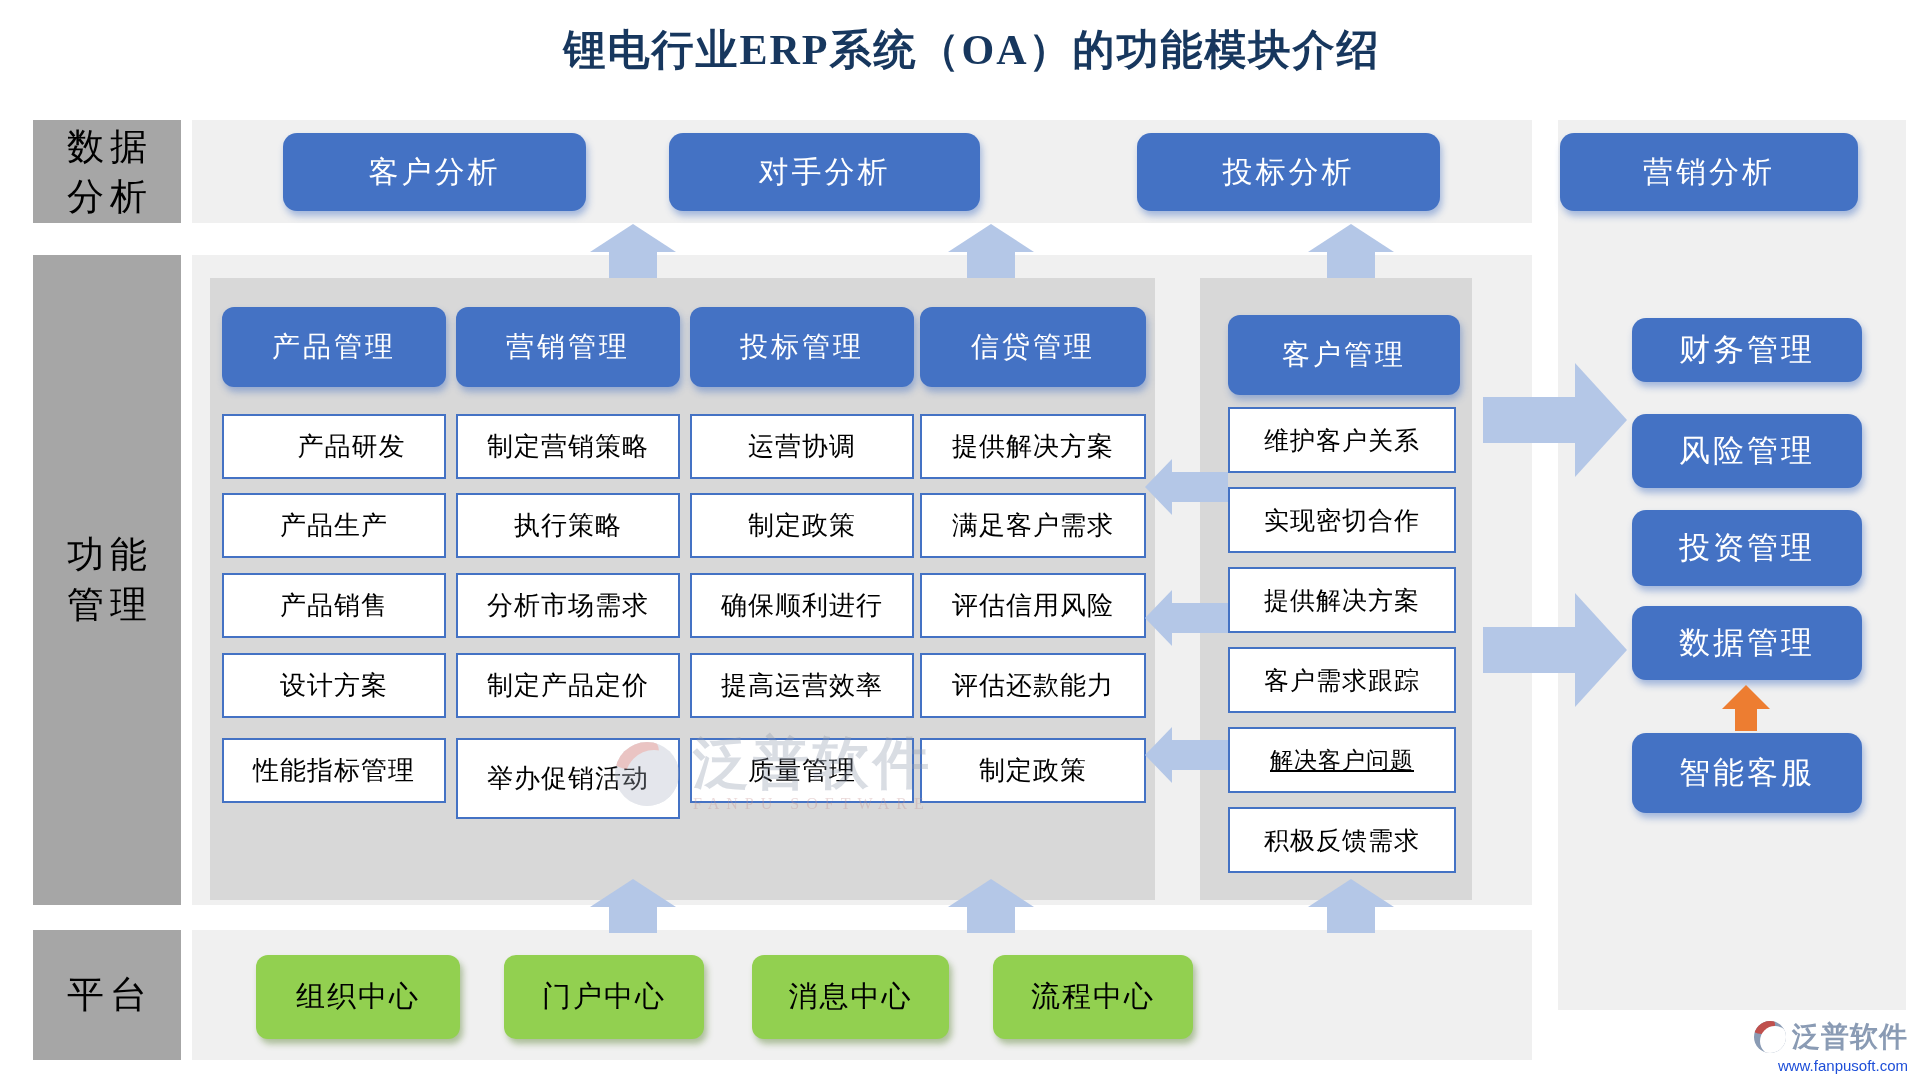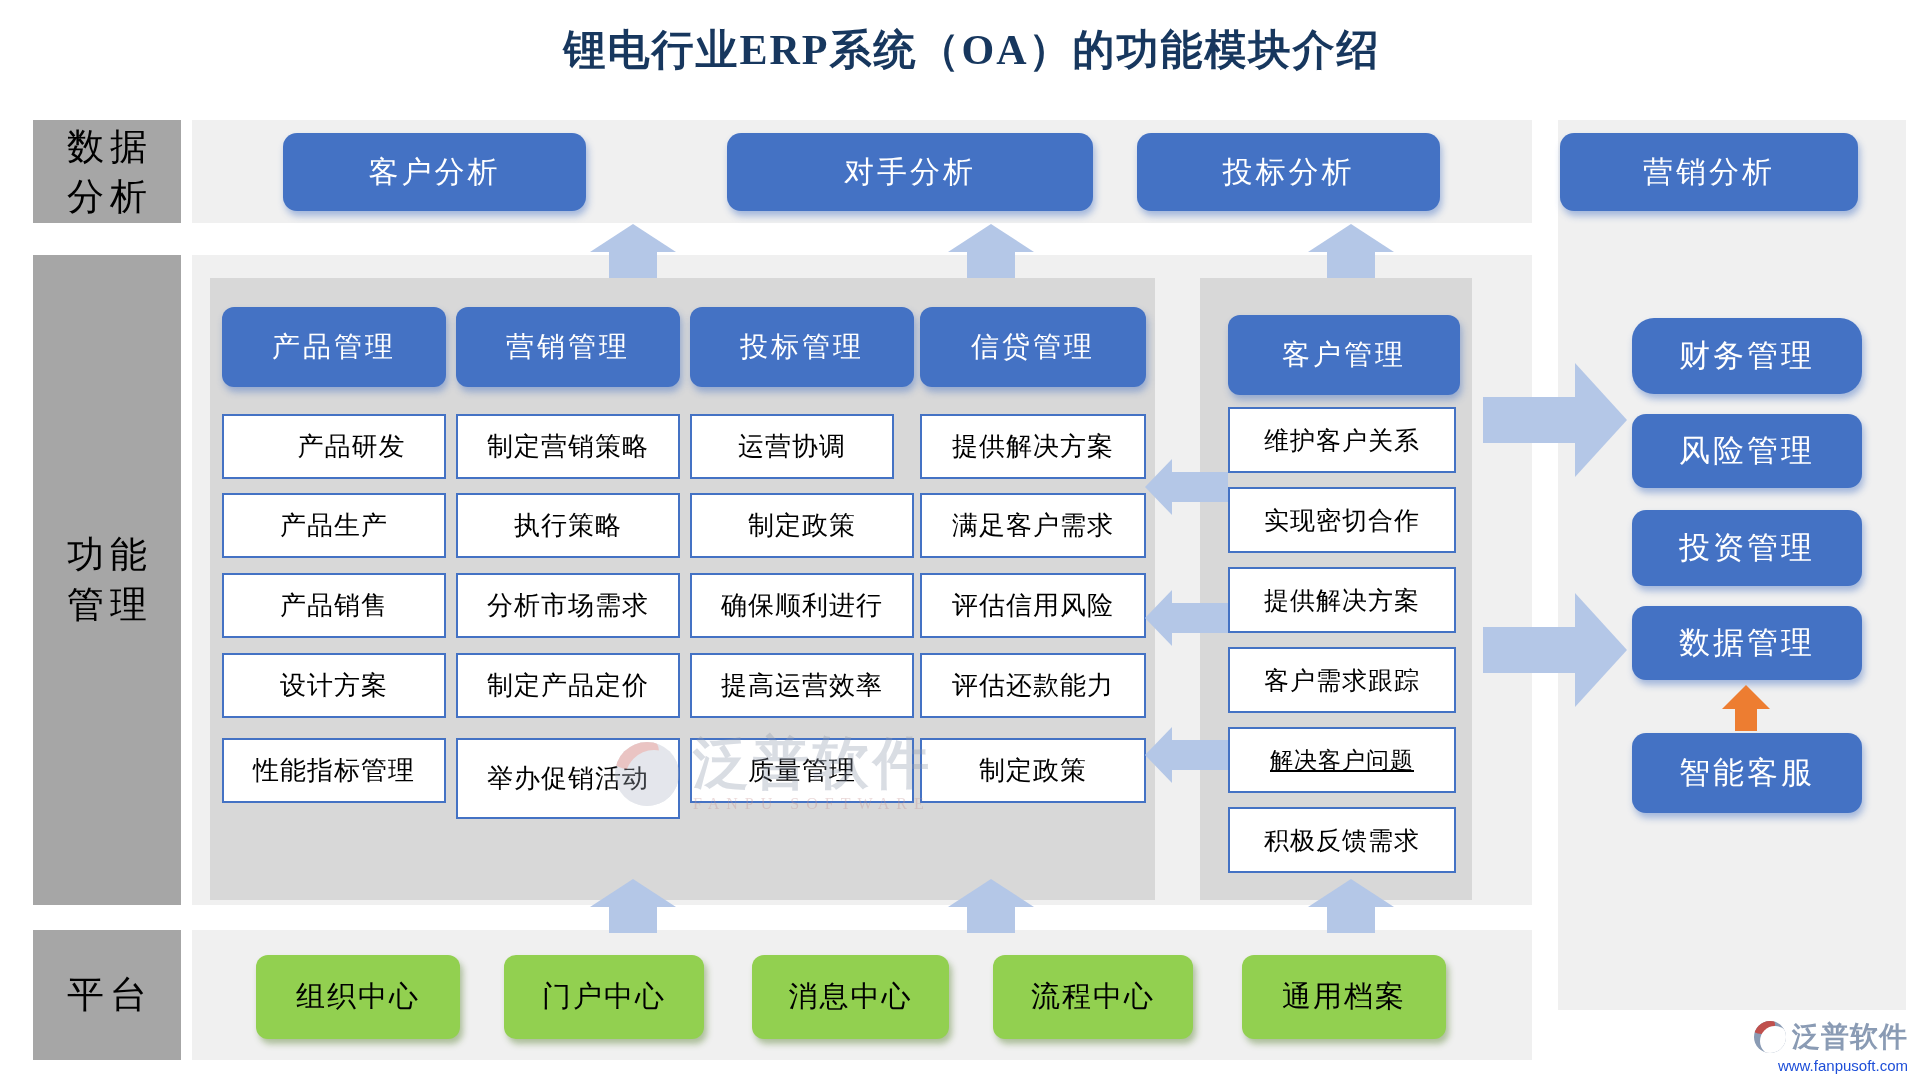--- a/index.html
+++ b/index.html
@@ -116,21 +116,21 @@
   </div>
   <div class="side-block" style="top:255px;height:650px;">
     <span>功能</span>
     <span>管理</span>
   </div>
   <div class="side-block" style="top:930px;height:130px;">
     <span>平台</span>
   </div>
 
   <div class="btn-blue btn-top" style="left:283px;top:133px;width:303px;">客户分析</div>
-  <div class="btn-blue btn-top" style="left:727px;top:133px;width:366px;">对手分析</div>
+  <div class="btn-blue btn-top" style="left:669px;top:133px;width:311px;">对手分析</div>
   <div class="btn-blue btn-top" style="left:1137px;top:133px;width:303px;">投标分析</div>
   <div class="btn-blue btn-top" style="left:1560px;top:133px;width:298px;">营销分析</div>
 
   <div class="panel" style="left:210px;top:278px;width:945px;height:622px;"></div>
 
   <div class="panel" style="left:1200px;top:278px;width:272px;height:622px;"></div>
 
   <div class="btn-blue btn-header" style="left:222px;top:307px;width:224px;">产品管理</div>
   <div class="cell" style="left:222px;top:414px;width:224px;height:65px;padding-left:35px;">产品研发</div>
   <div class="cell" style="left:222px;top:493px;width:224px;height:65px;">产品生产</div>
@@ -139,52 +139,51 @@
   <div class="cell" style="left:222px;top:738px;width:224px;height:65px;">性能指标管理</div>
 
   <div class="btn-blue btn-header" style="left:456px;top:307px;width:224px;">营销管理</div>
   <div class="cell" style="left:456px;top:414px;width:224px;height:65px;">制定营销策略</div>
   <div class="cell" style="left:456px;top:493px;width:224px;height:65px;">执行策略</div>
   <div class="cell" style="left:456px;top:573px;width:224px;height:65px;">分析市场需求</div>
   <div class="cell" style="left:456px;top:653px;width:224px;height:65px;">制定产品定价</div>
   <div class="cell" style="left:456px;top:738px;width:224px;height:81px;">举办促销活动</div>
 
   <div class="btn-blue btn-header" style="left:690px;top:307px;width:224px;">投标管理</div>
-  <div class="cell" style="left:690px;top:414px;width:204px;height:65px;">运营协调</div>
+  <div class="cell" style="left:690px;top:414px;width:224px;height:65px;">运营协调</div>
   <div class="cell" style="left:690px;top:493px;width:224px;height:65px;">制定政策</div>
   <div class="cell" style="left:690px;top:573px;width:224px;height:65px;">确保顺利进行</div>
   <div class="cell" style="left:690px;top:653px;width:224px;height:65px;">提高运营效率</div>
   <div class="cell" style="left:690px;top:738px;width:224px;height:65px;">质量管理</div>
 
   <div class="btn-blue btn-header" style="left:920px;top:307px;width:226px;">信贷管理</div>
   <div class="cell" style="left:920px;top:414px;width:226px;height:65px;">提供解决方案</div>
   <div class="cell" style="left:920px;top:493px;width:226px;height:65px;">满足客户需求</div>
   <div class="cell" style="left:920px;top:573px;width:226px;height:65px;">评估信用风险</div>
   <div class="cell" style="left:920px;top:653px;width:226px;height:65px;">评估还款能力</div>
   <div class="cell" style="left:920px;top:738px;width:226px;height:65px;">制定政策</div>
 
   <div class="btn-blue btn-header" style="left:1228px;top:315px;width:232px;height:80px;">客户管理</div>
   <div class="cell" style="left:1228px;top:407px;width:228px;height:66px;font-size:25px;">维护客户关系</div>
   <div class="cell" style="left:1228px;top:487px;width:228px;height:66px;font-size:25px;">实现密切合作</div>
   <div class="cell" style="left:1228px;top:567px;width:228px;height:66px;font-size:25px;">提供解决方案</div>
   <div class="cell" style="left:1228px;top:647px;width:228px;height:66px;font-size:25px;">客户需求跟踪</div>
   <div class="cell" style="left:1228px;top:727px;width:228px;height:66px;font-size:23px;text-decoration:underline;">解决客户问题</div>
   <div class="cell" style="left:1228px;top:807px;width:228px;height:66px;font-size:25px;">积极反馈需求</div>
 
-  <div class="btn-blue btn-right" style="top:318px;height:76px;border-radius:22px;">财务管理</div>
+  <div class="btn-blue btn-right" style="top:318px;height:64px;">财务管理</div>
   <div class="btn-blue btn-right" style="top:414px;height:74px;">风险管理</div>
   <div class="btn-blue btn-right" style="top:510px;height:76px;">投资管理</div>
   <div class="btn-blue btn-right" style="top:606px;height:74px;">数据管理</div>
   <div class="btn-blue btn-right" style="top:733px;height:80px;">智能客服</div>
 
   <div class="btn-green" style="left:256px;width:204px;">组织中心</div>
   <div class="btn-green" style="left:504px;width:200px;">门户中心</div>
   <div class="btn-green" style="left:752px;width:197px;">消息中心</div>
   <div class="btn-green" style="left:993px;width:200px;">流程中心</div>
-  <div class="btn-green" style="left:1242px;width:204px;">通用档案</div>
 
   <div class="arrow-up" style="left:590px;top:224px;">
       <div class="head"></div>
       <div class="shaft"></div>
     </div>
   <div class="arrow-up" style="left:948px;top:224px;">
       <div class="head"></div>
       <div class="shaft"></div>
     </div>
   <div class="arrow-up" style="left:1308px;top:224px;">

